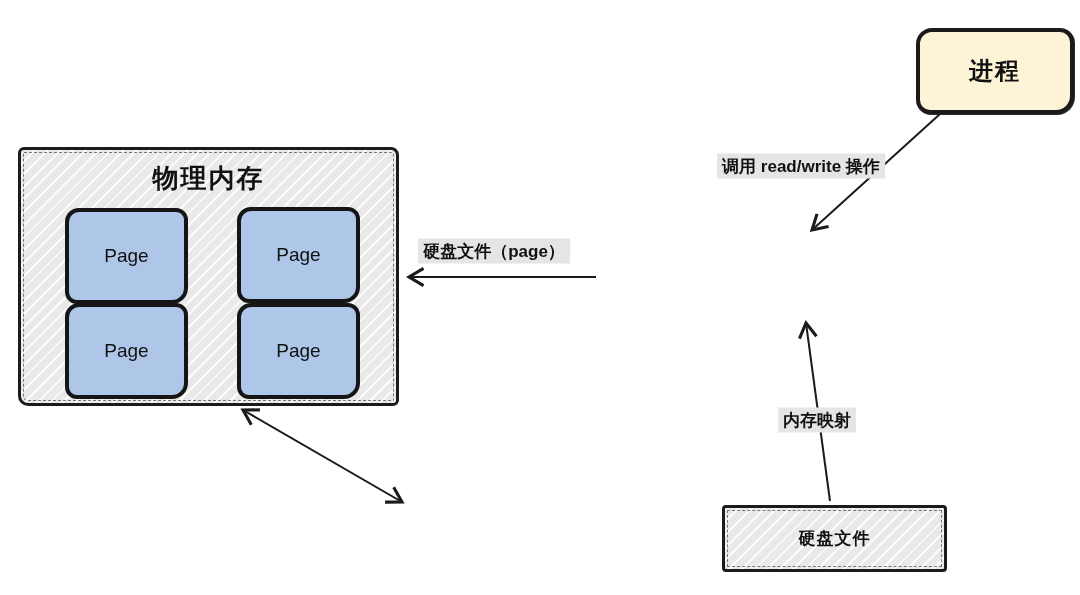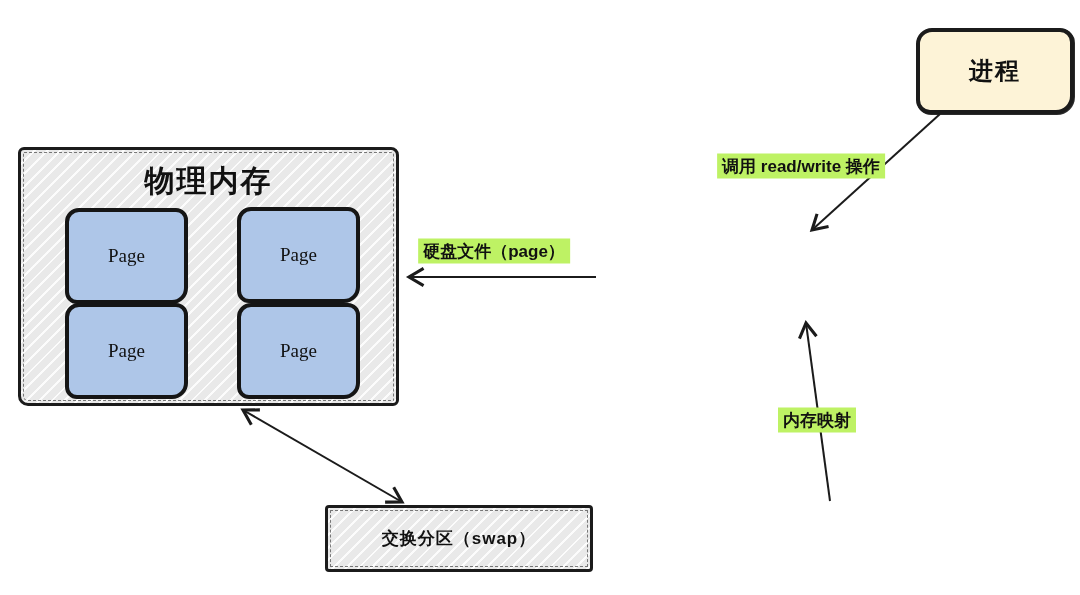--- a/index.html
+++ b/index.html
@@ -18,43 +18,43 @@
 
   .process{
     left:916px;top:28px;width:158px;height:86px;
     background:#fdf3d7;border-width:4px;border-radius:16px 14px 18px 14px;
     display:flex;align-items:center;justify-content:center;
     font-weight:bold;font-size:24px;letter-spacing:2px;
     box-shadow:1px 1px 0 rgba(20,20,20,.9);
   }
 
   .physical{left:18px;top:147px;width:381px;height:259px;border-radius:6px 8px 6px 10px;}
-  .physical-title{position:absolute;top:11px;left:0;right:0;text-align:center;font-weight:bold;font-size:30px;letter-spacing:2px;}
+  .physical-title{position:absolute;top:11px;left:0;right:0;text-align:center;font-weight:bold;font-size:26px;letter-spacing:2px;}
   .page{
     position:absolute;width:123px;height:96px;box-sizing:border-box;
     background:#aec6e8;border:4px solid #151515;border-radius:14px 12px 16px 12px;
-    display:flex;align-items:center;justify-content:center;font-size:19px;font-family:Liberation Serif, serif;
+    display:flex;align-items:center;justify-content:center;font-size:19px;
   }
   .p1{left:44px;top:58px}.p2{left:216px;top:57px}
   .p3{left:44px;top:153px}.p4{left:216px;top:153px}
 
   .bar{
     display:flex;align-items:center;justify-content:center;
     font-weight:bold;font-size:17px;border-radius:4px;letter-spacing:1px;
   }
   .logical{left:595px;top:236px;width:334px;height:81px;}
   .swap{left:325px;top:505px;width:268px;height:67px;}
   .disk{left:722px;top:505px;width:225px;height:67px;}
 
   svg.arrows{position:absolute;left:0;top:0;pointer-events:none;}
   svg.arrows line{stroke:#1b1b1b;stroke-width:2;}
 
   .edge-label{
     position:absolute;transform:translate(-50%,-50%);
-    background:#bef264;padding:1px 5px;font-weight:bold;font-size:17px;white-space:nowrap;
+    background:#e5e5e5;padding:1px 5px;font-weight:bold;font-size:17px;white-space:nowrap;
   }
   .lbl-readwrite{left:801px;top:166px;}
   .lbl-virtualpage{left:494px;top:251px;}
   .lbl-memmap{left:817px;top:420px;text-align:right;}
 </style>
 </head>
 <body>
 
 <div class="canvas">
 
@@ -72,24 +72,24 @@
     <div class="page p4">
       <span>Page</span>
     </div>
   </div>
 
   <div class="sketch process">
     <span>进程</span>
   </div>
 
 
-  <div class="sketch hatch inner-dash bar swap">
-    <span>交换分区（swap）</span>
+
+  <div class="sketch hatch inner-dash bar disk">
+    <span>硬盘文件</span>
   </div>
-
 
   <svg class="arrows" width="1080" height="595" viewBox="0 0 1080 595">
     <defs>
       <marker id="vhead" viewBox="0 0 14 14" refX="11" refY="7" markerWidth="12" markerHeight="12" orient="auto-start-reverse">
         <path d="M2.5 2 L11 7 L2.5 12" fill="none" stroke="#1b1b1b" stroke-width="1.8"></path>
       </marker>
     </defs>
     <line x1="940" y1="114" x2="812" y2="230" marker-end="url(#vhead)"></line>
     <line x1="596" y1="277" x2="409" y2="277" marker-end="url(#vhead)"></line>
     <line x1="243" y1="410" x2="402" y2="502" marker-start="url(#vhead)" marker-end="url(#vhead)"></line>

